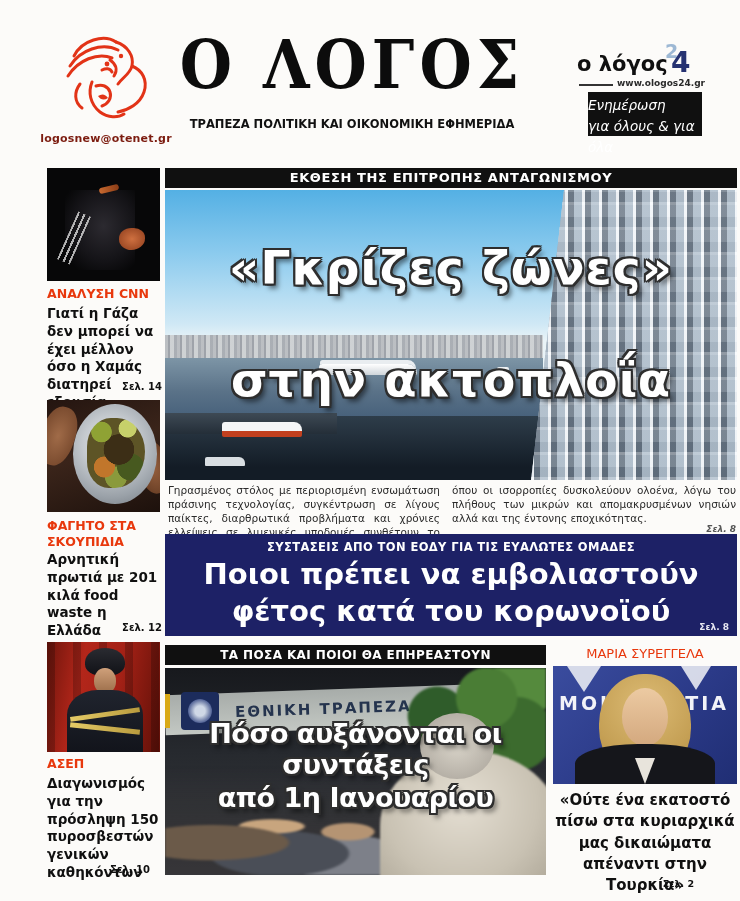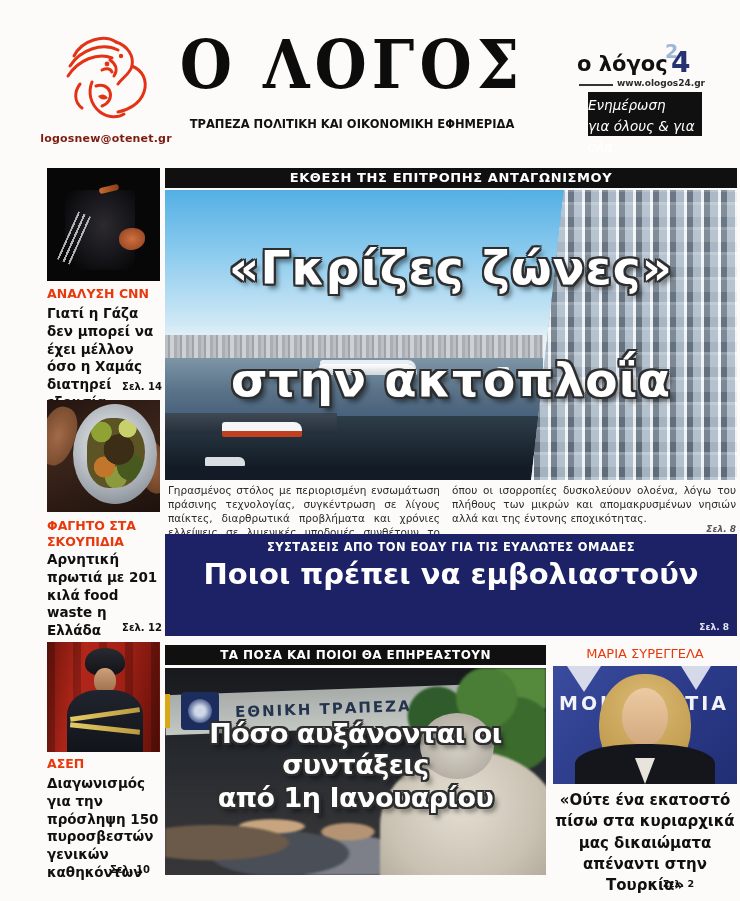--- a/index.html
+++ b/index.html
@@ -227,20 +227,21 @@
   <div class="abs outl lead-h2">στην ακτοπλοΐα</div>
 
   <div class="abs cap cap-l">Γηρασμένος στόλος με περιορισμένη ενσωμάτωση πράσινης τεχνολογίας, συγκέντρωση σε λίγους παίκτες, διαρθρωτικά προβλήματα και χρόνιες ελλείψεις σε λιμενικές υποδομές συνθέτουν το τοπίο μιας αγοράς</div>
   <div class="abs cap cap-r">όπου οι ισορροπίες δυσκολεύουν ολοένα, λόγω του πλήθους των μικρών και απομακρυσμένων νησιών αλλά και της έντονης εποχικότητας.</div>
   <div class="abs cap-ref">Σελ. 8</div>
 
   <div class="abs vax">
     <div class="vax-kicker">ΣΥΣΤΑΣΕΙΣ ΑΠΟ ΤΟΝ ΕΟΔΥ ΓΙΑ ΤΙΣ ΕΥΑΛΩΤΕΣ ΟΜΑΔΕΣ</div>
     <div class="vax-h">
       <div>Ποιοι πρέπει να εμβολιαστούν</div>
+      <div>φέτος κατά του κορωνοϊού</div>
     </div>
     <div class="vax-ref">Σελ. 8</div>
   </div>
 
   <div class="abs pen-kicker">ΤΑ ΠΟΣΑ ΚΑΙ ΠΟΙΟΙ ΘΑ ΕΠΗΡΕΑΣΤΟΥΝ</div>
   <div class="abs photo pen-photo">
     <div class="fascia"></div>
     <div class="nbg"></div>
     <div class="ystrip"></div>
     <div class="sign">ΕΘΝΙΚΗ ΤΡΑΠΕΖΑ</div>

